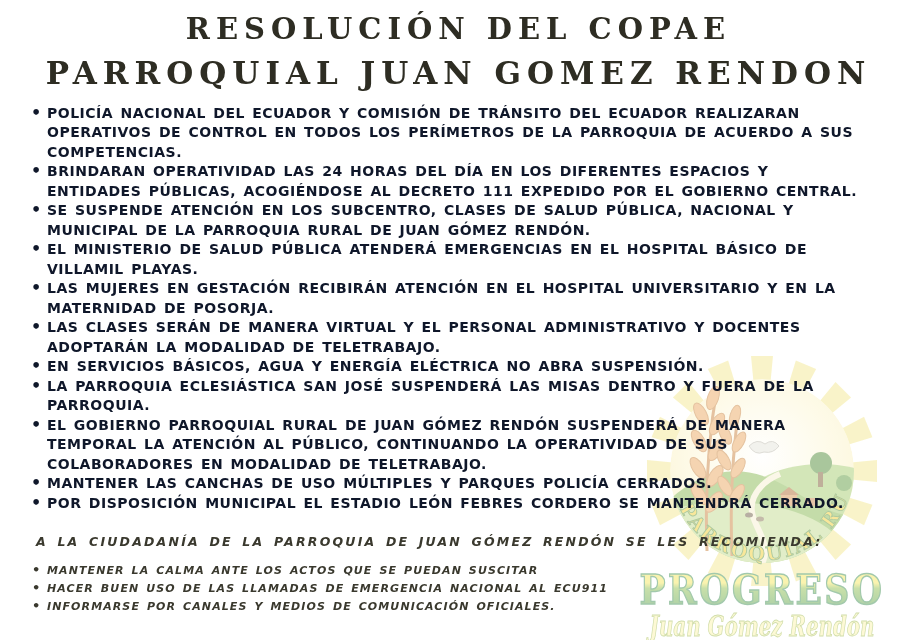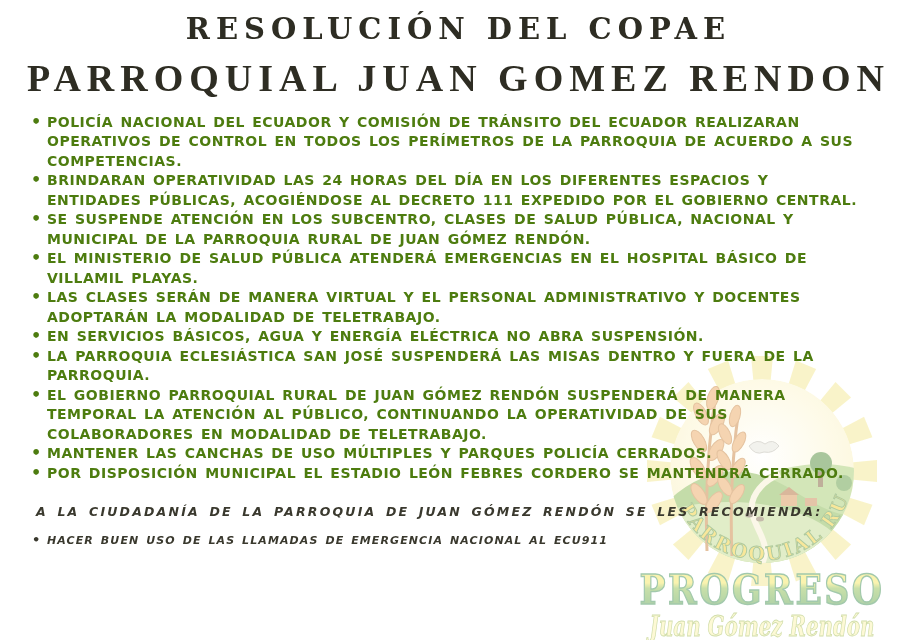--- a/index.html
+++ b/index.html
@@ -6,24 +6,24 @@
   body{
     width:897px;height:640px;background:#ffffff;position:relative;overflow:hidden;
     font-family:"DejaVu Sans","Liberation Sans",sans-serif;
   }
   .page{position:relative;width:897px;height:640px;}
   .content{position:relative;z-index:2;}
   
   .title-block{padding-top:11px;text-align:center;color:#2e2d23;
     font-family:"DejaVu Serif","Liberation Serif",serif;font-weight:bold;margin-left:20px;}
   .title-line1{font-size:29px;letter-spacing:6px;line-height:1.3;}
-  .title-line2{font-size:38px;letter-spacing:6px;line-height:1.35;margin-top:4px;font-family:Liberation Serif, serif;}
+  .title-line2{font-size:31px;letter-spacing:6px;line-height:1.35;margin-top:4px;}
   
   .bullets{list-style:none;margin:9px 26px 0 30px;padding:0;max-width:833px;
-    color:#4d7c0f;font-weight:bold;font-size:14px;line-height:19.5px;
+    color:#0f172a;font-weight:bold;font-size:14px;line-height:19.5px;
     letter-spacing:0.5px;word-spacing:2px;}
   .bullets li{position:relative;padding-left:17px;margin:0;}
   .bullets li::before{content:"\2022";position:absolute;left:1px;top:-1px;font-size:16px;}
   
   .rec-heading{margin:21px 0 0 36px;color:#3a392e;font-style:italic;font-weight:bold;
     font-size:12.5px;letter-spacing:2.2px;word-spacing:3px;}
   .rec-list{list-style:none;margin:13px 0 0 32px;padding:0;color:#3a392e;
     font-style:italic;font-weight:bold;font-size:11px;line-height:18px;
     letter-spacing:1.1px;word-spacing:2px;}
   .rec-list li{position:relative;padding-left:15px;}
@@ -127,28 +127,31 @@
     <div class="title-block">
       <div class="title-line1">RESOLUCIÓN DEL COPAE</div>
       <div class="title-line2">PARROQUIAL JUAN GOMEZ RENDON</div>
     </div>
 
     <ul class="bullets">
       <li>POLICÍA NACIONAL DEL ECUADOR Y COMISIÓN DE TRÁNSITO DEL ECUADOR REALIZARAN OPERATIVOS DE CONTROL EN TODOS LOS PERÍMETROS DE LA PARROQUIA DE ACUERDO A SUS COMPETENCIAS.</li>
       <li>BRINDARAN OPERATIVIDAD LAS 24 HORAS DEL DÍA EN LOS DIFERENTES ESPACIOS Y ENTIDADES PÚBLICAS, ACOGIÉNDOSE AL DECRETO 111 EXPEDIDO POR EL GOBIERNO CENTRAL.</li>
       <li>SE SUSPENDE ATENCIÓN EN LOS SUBCENTRO, CLASES DE SALUD PÚBLICA, NACIONAL Y MUNICIPAL DE LA PARROQUIA RURAL DE JUAN GÓMEZ RENDÓN.</li>
       <li>EL MINISTERIO DE SALUD PÚBLICA ATENDERÁ EMERGENCIAS EN EL HOSPITAL BÁSICO DE VILLAMIL PLAYAS.</li>
+      <li>LAS MUJERES EN GESTACIÓN RECIBIRÁN ATENCIÓN EN EL HOSPITAL UNIVERSITARIO Y EN LA MATERNIDAD DE POSORJA.</li>
       <li>LAS CLASES SERÁN DE MANERA VIRTUAL Y EL PERSONAL ADMINISTRATIVO Y DOCENTES ADOPTARÁN LA MODALIDAD DE TELETRABAJO.</li>
       <li>EN SERVICIOS BÁSICOS, AGUA Y ENERGÍA ELÉCTRICA NO ABRA SUSPENSIÓN.</li>
       <li>LA PARROQUIA ECLESIÁSTICA SAN JOSÉ SUSPENDERÁ LAS MISAS DENTRO Y FUERA DE LA PARROQUIA.</li>
       <li>EL GOBIERNO PARROQUIAL RURAL DE JUAN GÓMEZ RENDÓN SUSPENDERÁ DE MANERA TEMPORAL LA ATENCIÓN AL PÚBLICO, CONTINUANDO LA OPERATIVIDAD DE SUS COLABORADORES EN MODALIDAD DE TELETRABAJO.</li>
       <li>MANTENER LAS CANCHAS DE USO MÚLTIPLES Y PARQUES POLICÍA CERRADOS.</li>
       <li>POR DISPOSICIÓN MUNICIPAL EL ESTADIO LEÓN FEBRES CORDERO SE MANTENDRÁ CERRADO.</li>
     </ul>
 
     <div class="rec-heading">A LA CIUDADANÍA DE LA PARROQUIA DE JUAN GÓMEZ RENDÓN SE LES RECOMIENDA:</div>
 
     <ul class="rec-list">
+      <li>MANTENER LA CALMA ANTE LOS ACTOS QUE SE PUEDAN SUSCITAR</li>
       <li>HACER BUEN USO DE LAS LLAMADAS DE EMERGENCIA NACIONAL AL ECU911</li>
+      <li>INFORMARSE POR CANALES Y MEDIOS DE COMUNICACIÓN OFICIALES.</li>
     </ul>
 
   </div>
 </div>
 
 </body></html>

